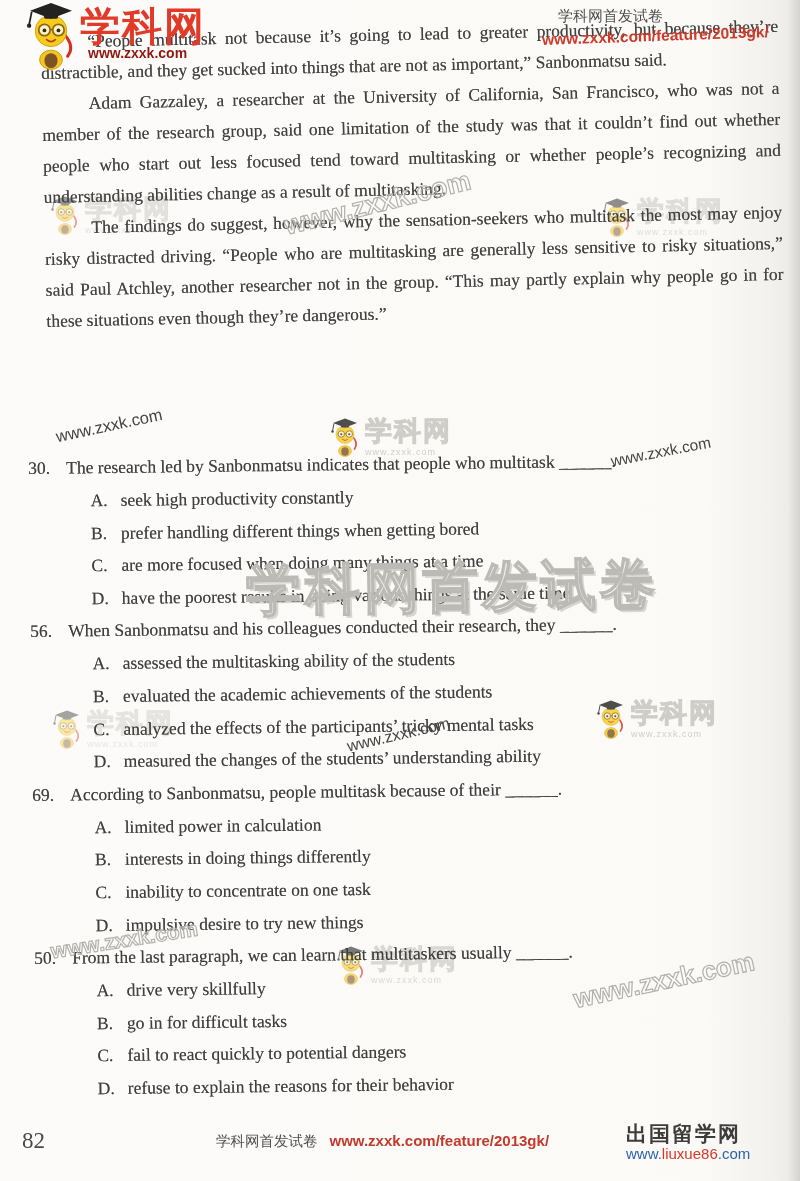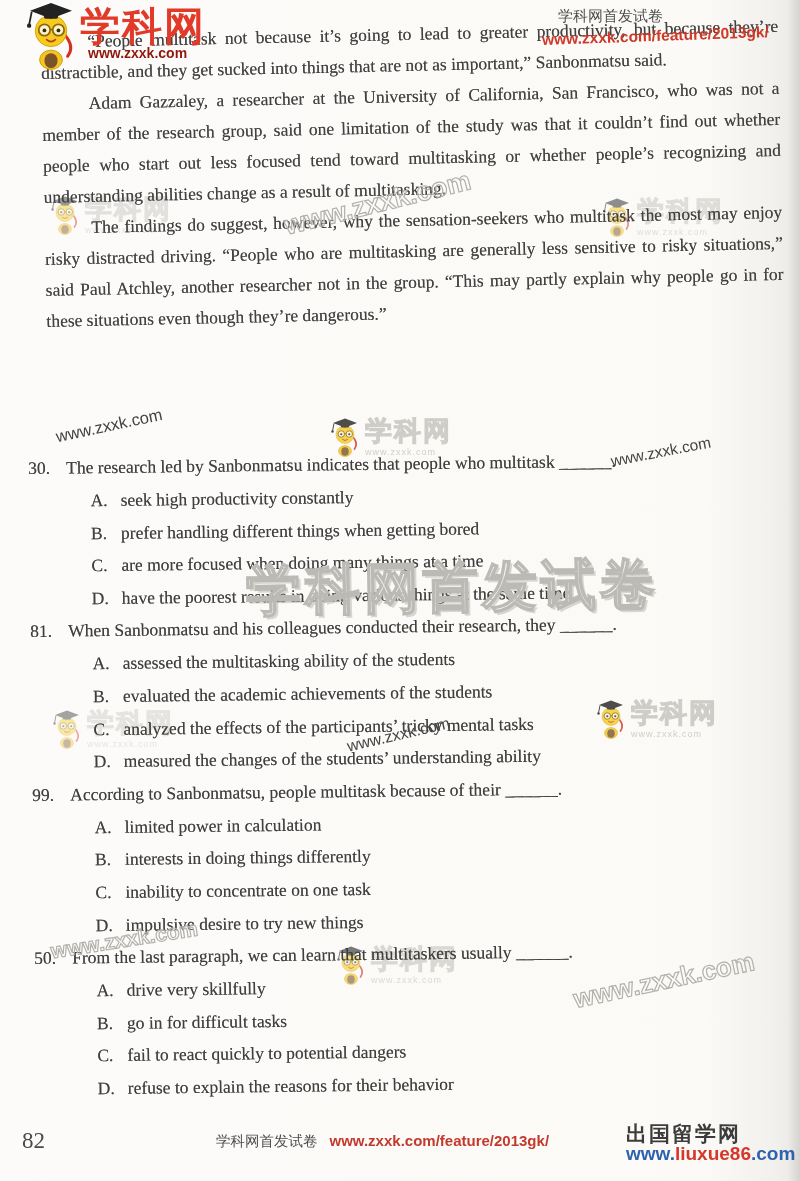--- a/index.html
+++ b/index.html
@@ -97,21 +97,21 @@
   
   .footer-num { position:absolute; left:22px; top:1128px; font-size:23px; color:#4a4a4a; z-index:5; }
   .footer-center {
     position:absolute; left:216px; top:1132px; display:flex; gap:12px;
     font-family:"Liberation Sans", sans-serif; align-items:baseline; z-index:5;
   }
   .footer-center .fc-title { font-size:14.5px; color:#4e4e4e; }
   .footer-center .fc-link { font-size:15px; color:#c3392b; font-weight:600; }
   .liuxue { position:absolute; left:626px; top:1122px; width:148px; text-align:left; font-family:"Liberation Sans", sans-serif; z-index:5; }
   .liuxue-name { font-size:21px; font-weight:700; color:#3c3c3c; letter-spacing:2px; line-height:24px; }
-  .liuxue-url { font-size:19px; font-weight:700; line-height:16px; }
+  .liuxue-url { font-size:15px; font-weight:400; line-height:16px; }
   .lx-blue { color:#2f62ae; } .lx-red { color:#d7372a; }
 </style>
 </head>
 <body>
 
 <svg width="0" height="0" style="position:absolute" aria-hidden="true">
   <defs>
     <symbol id="zxxk-mascot" viewBox="0 0 60 80">
       <ellipse cx="30" cy="66" rx="13" ry="11" fill="#f6c41d" stroke="#c6980a" stroke-width="1"></ellipse>
       <ellipse cx="30" cy="67" rx="7.5" ry="8.5" fill="#7a5426"></ellipse>
@@ -173,21 +173,21 @@
         <span class="opt-text">are more focused when doing many things at a time</span>
       </div>
       <div class="opt">
         <span class="opt-letter">D.</span>
         <span class="opt-text">have the poorest results in doing various things at the same time</span>
       </div>
     </div>
 
     <div class="q">
       <div class="q-head">
-        <span class="q-num">81.</span>
+        <span class="q-num">56.</span>
         <span class="q-stem">When Sanbonmatsu and his colleagues conducted their research, they ______.</span>
       </div>
       <div class="opt">
         <span class="opt-letter">A.</span>
         <span class="opt-text">assessed the multitasking ability of the students</span>
       </div>
       <div class="opt">
         <span class="opt-letter">B.</span>
         <span class="opt-text">evaluated the academic achievements of the students</span>
       </div>
@@ -196,21 +196,21 @@
         <span class="opt-text">analyzed the effects of the participants’ tricky mental tasks</span>
       </div>
       <div class="opt">
         <span class="opt-letter">D.</span>
         <span class="opt-text">measured the changes of the students’ understanding ability</span>
       </div>
     </div>
 
     <div class="q">
       <div class="q-head">
-        <span class="q-num">99.</span>
+        <span class="q-num">69.</span>
         <span class="q-stem">According to Sanbonmatsu, people multitask because of their ______.</span>
       </div>
       <div class="opt">
         <span class="opt-letter">A.</span>
         <span class="opt-text">limited power in calculation</span>
       </div>
       <div class="opt">
         <span class="opt-letter">B.</span>
         <span class="opt-text">interests in doing things differently</span>
       </div>

